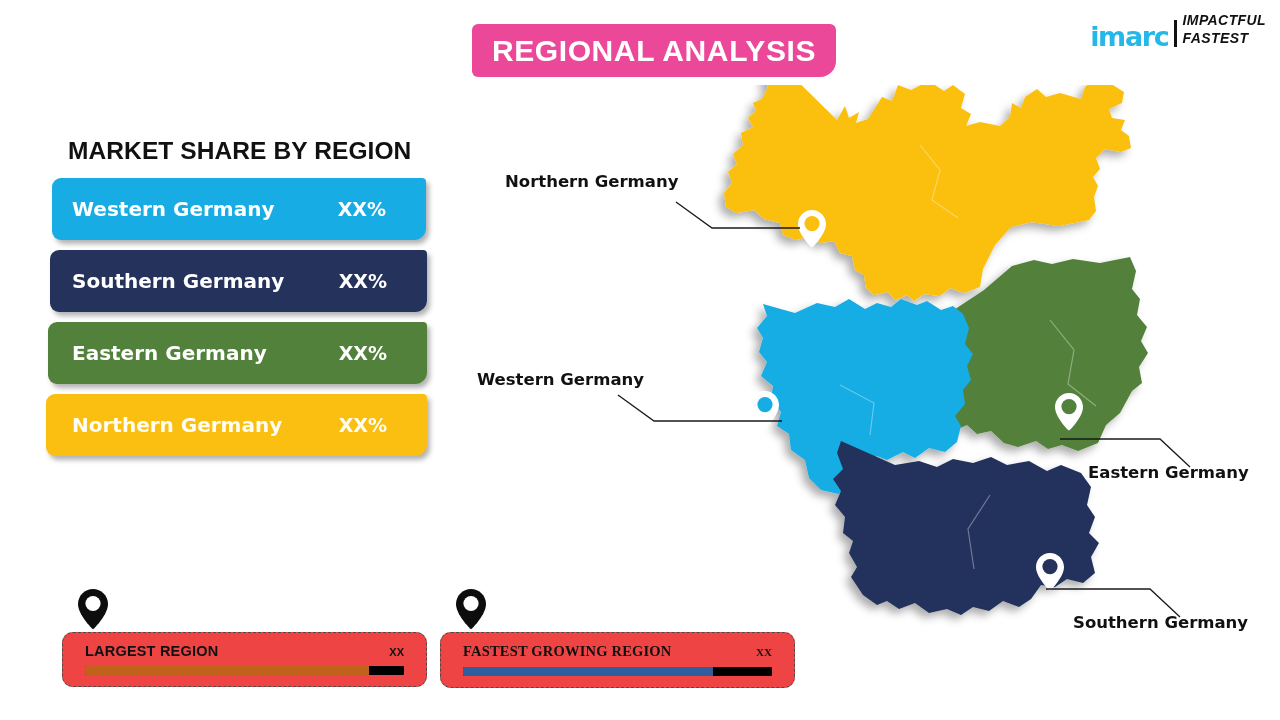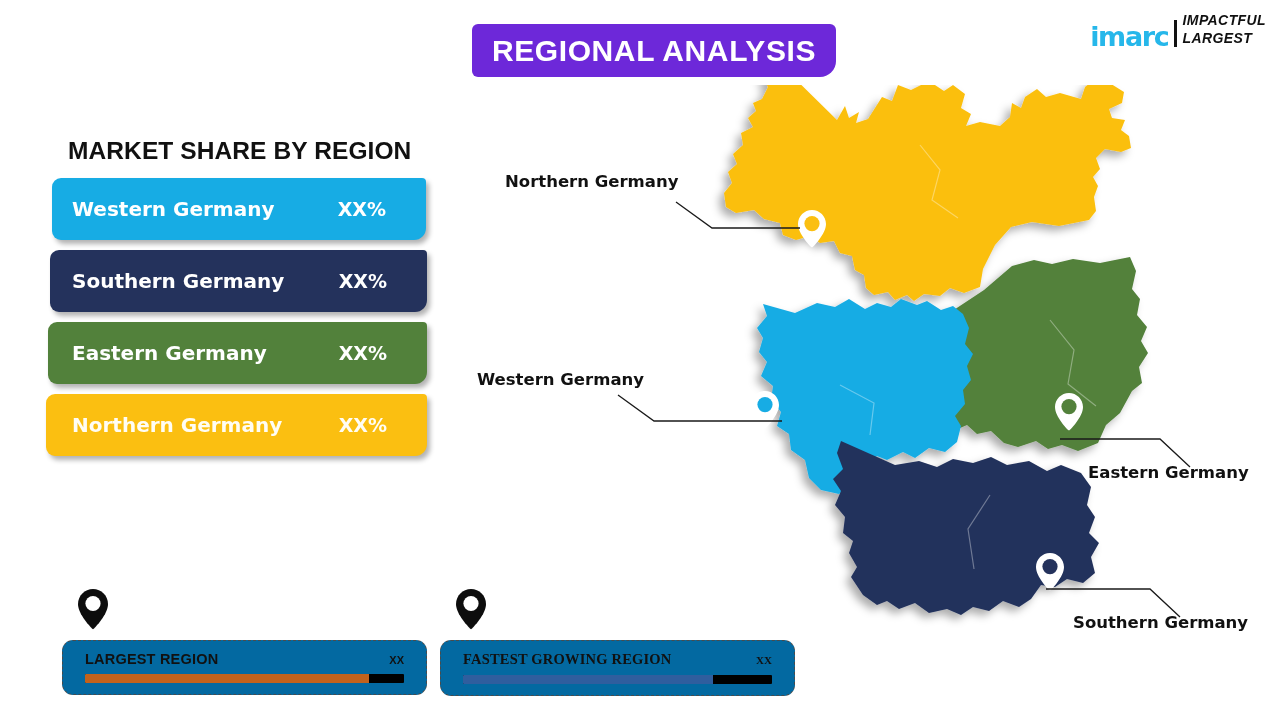--- a/index.html
+++ b/index.html
@@ -69,23 +69,22 @@
   #share-bar-3{left:46px;width:381px;background:#fbbf11;}
   #share-bar-3 .label{left:26px;}
   #share-bar-3 .label,#share-bar-3 .value{color:#fffdf4;}
 
   
   .stat{position:absolute;}
   .stat .pin{position:absolute;top:0;left:14px;}
   .stat .box{
     position:absolute;top:44px;left:0;
     border:1.6px dashed #4b4b4b;border-radius:11px;
-    background:#0369a1;box-sizing:border-box;
+    background:#ef4444;box-sizing:border-box;
     padding:10px 22px 11px 22px;
-    margin-top:8px;
   }
   .stat .row{display:flex;align-items:baseline;justify-content:space-between;}
   .stat .name{font-size:14.5px;font-weight:bold;color:#111;letter-spacing:.2px;}
   .stat .num{font-size:11px;font-weight:bold;color:#111;}
   .stat .track{position:relative;height:9px;margin-top:7px;background:#000;border-radius:1px;overflow:hidden;}
   .stat .fill{position:absolute;left:0;top:0;height:100%;}
 
   #stat-largest{left:62px;top:588px;}
   #stat-largest .box{width:365px;}
   #stat-fastest{left:440px;top:588px;}
@@ -105,30 +104,30 @@
   #label-eastern{left:1088px;top:463px;}
   #label-southern{left:1073px;top:613px;}
 
   #callout-lines{position:absolute;left:0;top:0;width:1280px;height:720px;pointer-events:none;}
 </style>
 </head>
 <body>
 
 <div class="stage">
 
-  <div id="title-banner" style="background: #6d28d9;">
+  <div id="title-banner" style="background: #ec4899;">
     <span class="txt">REGIONAL ANALYSIS</span>
   </div>
 
   <div id="logo">
     <span class="word" style="color: rgb(38, 183, 234);">imarc</span>
     <span class="bar"></span>
     <span class="tag">
       <span>IMPACTFUL</span><br>
-      <span>LARGEST</span>
+      <span>FASTEST</span>
     </span>
   </div>
 
   <div id="share-heading">MARKET SHARE BY REGION</div>
 
   <div class="share-list">
     <div class="share-bar" id="share-bar-0" style="background: rgb(23, 172, 228);">
       <span class="label">Western Germany</span>
       <span class="value">XX%</span>
     </div>

